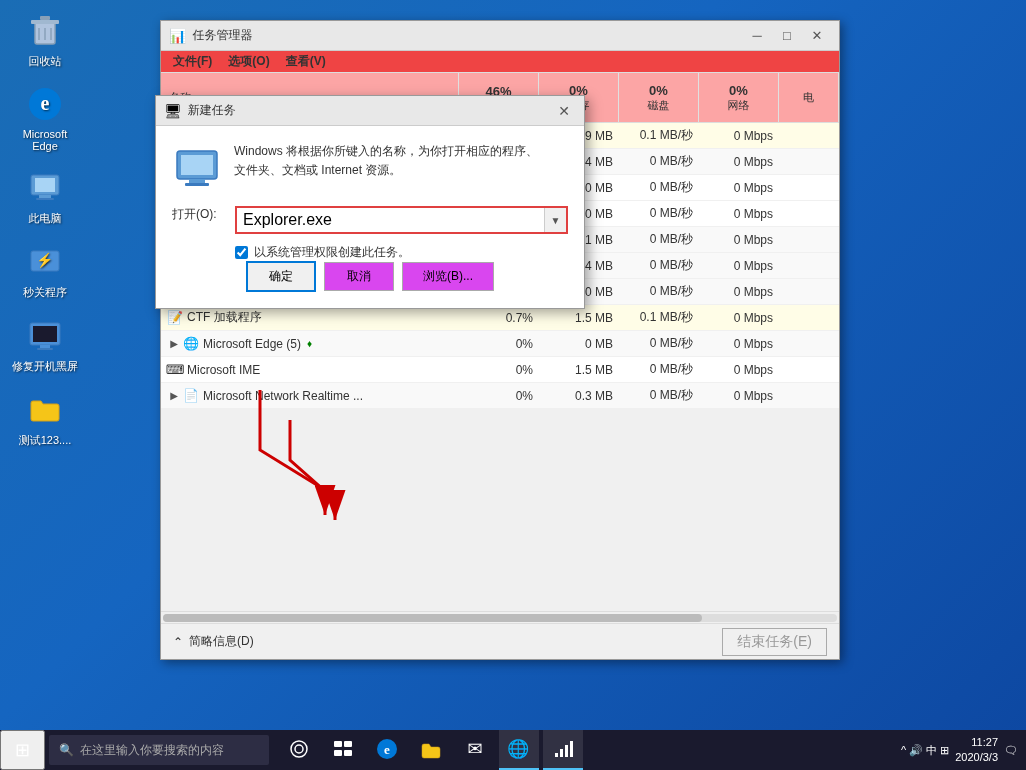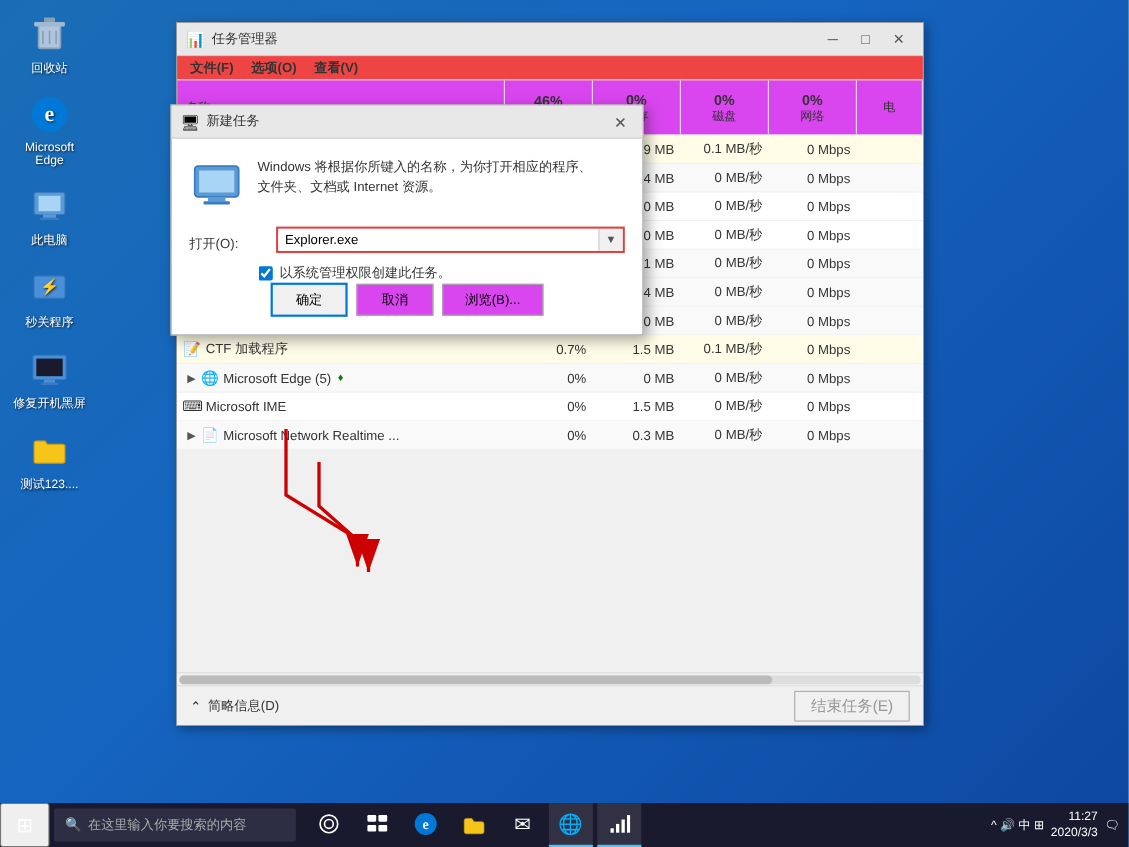--- a/index.html
+++ b/index.html
@@ -192,21 +192,21 @@
       flex: 1;
       display: flex;
       flex-direction: column;
       overflow: hidden;
     }
 
     
     .tm-table-header {
       display: grid;
       grid-template-columns: 1fr 80px 80px 80px 80px 60px;
-      background: #d946ef;
+      background: #fca5a5;
       border-bottom: 1px solid #ddd;
       height: 50px;
     }
     .tm-th {
       display: flex;
       flex-direction: column;
       align-items: center;
       justify-content: center;
       font-size: 11px;
       color: #333;
@@ -352,42 +352,42 @@
       justify-content: center;
       flex-shrink: 0;
     }
     .ntd-description {
       font-size: 12px;
       color: #333;
       line-height: 1.6;
     }
     .ntd-input-row {
       display: flex;
-      align-items: flex-end;
+      align-items: flex-start;
       margin-bottom: 10px;
-      gap: 24px;
+      gap: 8px;
     }
     .ntd-label {
       font-size: 12px;
       color: #333;
       white-space: nowrap;
       min-width: 55px;
     }
     .ntd-input-wrapper {
       flex: 1;
       display: flex;
       border: 2px solid #e04040;
       background: white;
     }
     .ntd-input {
       flex: 1;
       border: none;
       outline: none;
       padding: 3px 6px;
-      font-size: 12px;
+      font-size: 16px;
       font-family: inherit;
     }
     .ntd-dropdown-btn {
       width: 22px;
       background: #f0f0f0;
       border: none;
       border-left: 1px solid #ccc;
       cursor: pointer;
       display: flex;
       align-items: center;

